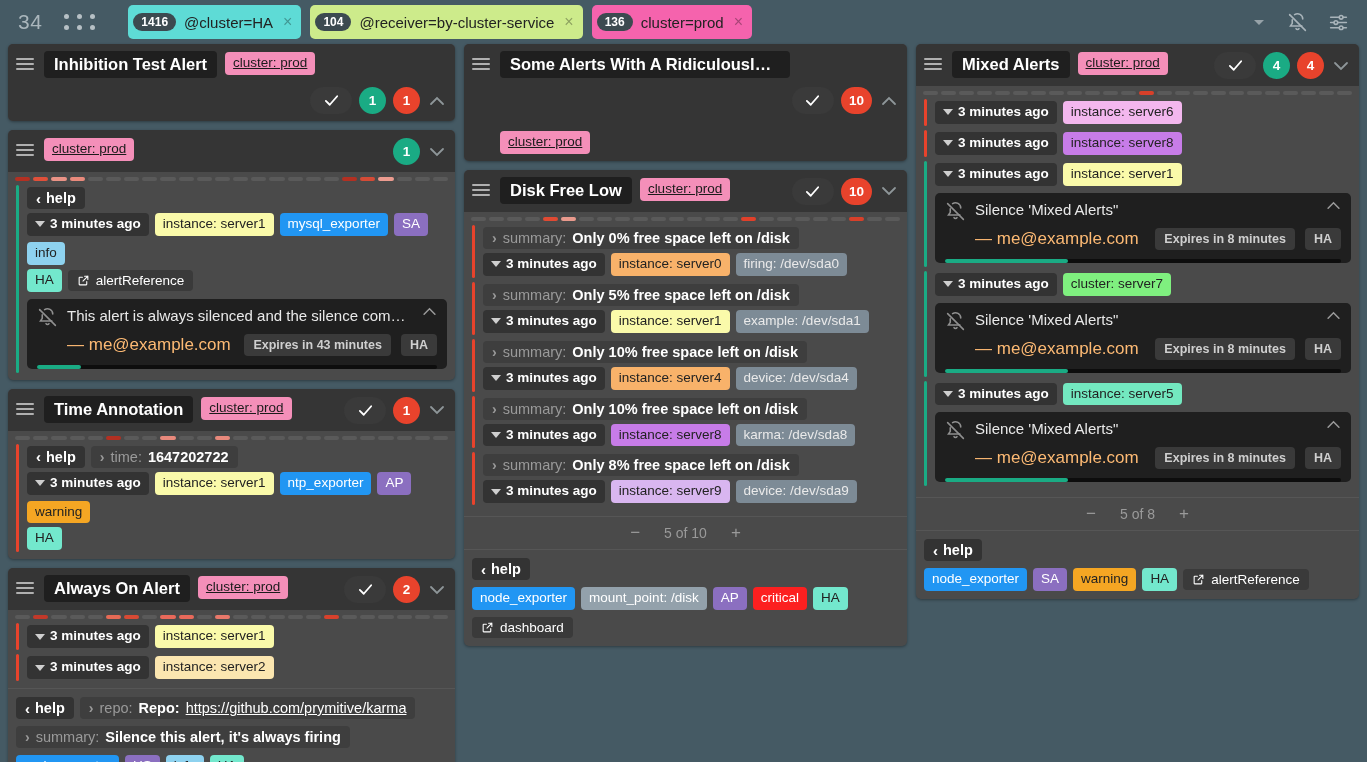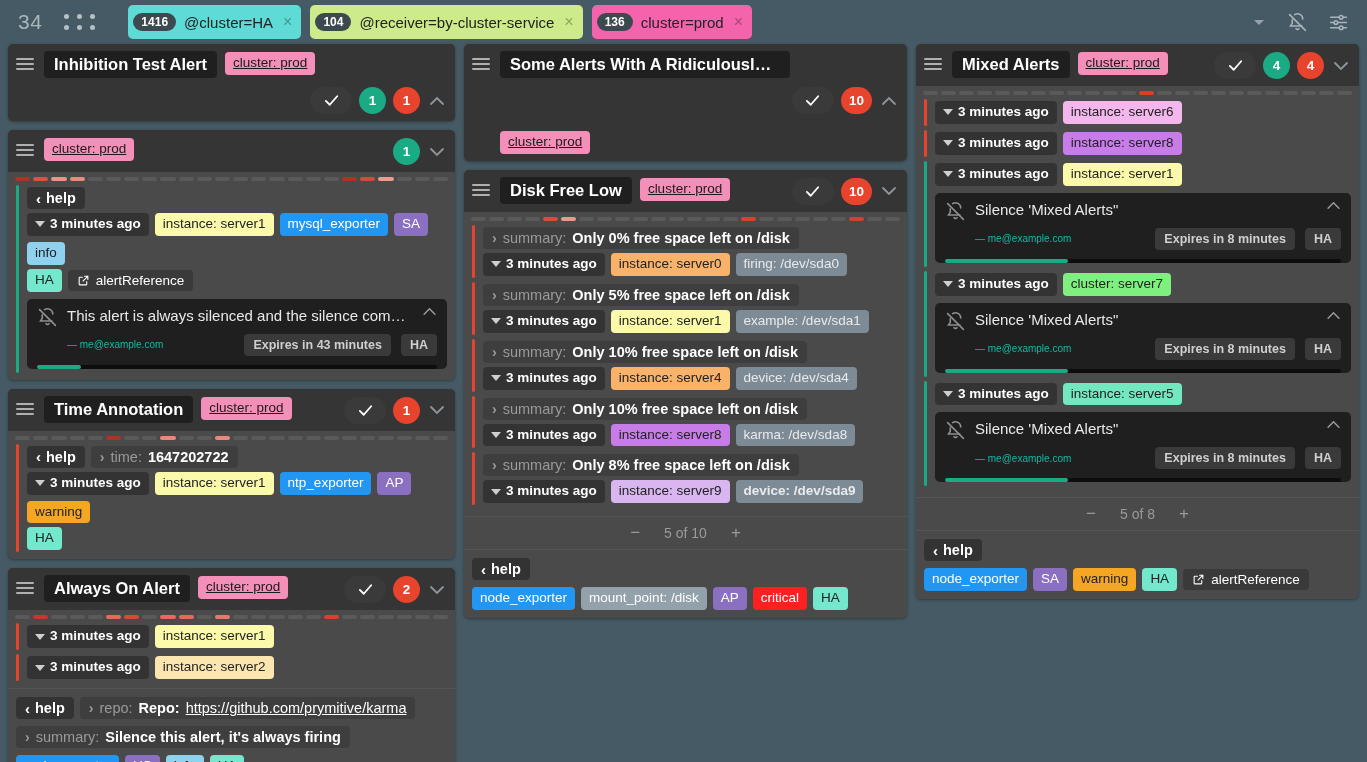--- a/index.html
+++ b/index.html
@@ -246,21 +246,21 @@
     color: #e9e9e9;
     font-size: 15px;
     overflow: hidden;
     white-space: nowrap;
     text-overflow: ellipsis;
   }
   .silence-sub {
     display: flex; align-items: center; gap: 10px;
     margin: 6px 0 0 30px;
   }
-  .silence-author { color: #14b8a6; font-size: 10px; }
+  .silence-author { color: #fdba74; font-size: 17px; }
   .sil-tag {
     background: #3a3a3a; color: #cfcfcf; font-size: 12.5px; font-weight: bold;
     border-radius: 4px; padding: 4px 9px;
   }
   .silence-prog {
     height: 4px; background: #0d0d0d; border-radius: 2px;
     margin: 9px 0 0 0; position: relative;
   }
   .silence-prog > i { position:absolute; left:0; top:0; bottom:0; background:#1aab84; border-radius:2px; display:block; }
   .silence-chev { color: #9a9a9a; font-size: 14px; cursor: pointer; }
@@ -833,21 +833,21 @@
                   <span class="akey">summary:</span>
                   <span class="aval">Only 8% free space left on /disk</span>
                 </span>
               </div>
               <div class="chips">
                 <span class="chip time">
                   <span class="caret-d"></span>
                   <span>3 minutes ago</span>
                 </span>
                 <span class="chip" style="background: rgb(217, 182, 240); color: rgb(34, 34, 34);">instance: server9</span>
-                <span class="chip" style="background: rgb(125, 139, 150); color: rgb(234, 234, 234); font-weight: bold;">device: /dev/sda9</span>
+                <span class="chip" style="background: rgb(125, 139, 150); color: rgb(234, 234, 234);">device: /dev/sda9</span>
               </div>
             </div>
           </div>
         </div>
       <div class="pager">
         <span class="pm">−</span>
         <span>5 of 10</span>
         <span class="pm">+</span>
       </div>
       <div class="gfoot">
@@ -856,20 +856,28 @@
             <span class="caret-l">‹</span>
             <span>help</span>
           </span>
         </div>
         <div class="footrow">
           <span class="chip" style="background:#2196f3;color:#fff;">node_exporter</span>
           <span class="chip" style="background:#93a1ab;color:#fff;">mount_point: /disk</span>
           <span class="chip" style="background:#8b6fc0;color:#fff;">AP</span>
           <span class="chip" style="background:#fc2020;color:#fff;">critical</span>
           <span class="chip" style="background:#73e8cd;color:#222;">HA</span>
+        </div>
+        <div class="footrow">
+          <span class="extlink">
+            <svg width="13" height="13" viewBox="0 0 24 24" fill="none" stroke="#fff" stroke-width="2" stroke-linecap="round">
+                <path d="M14 4h6v6M20 4 L11 13M18 14v5a1 1 0 0 1-1 1H5a1 1 0 0 1-1-1V7a1 1 0 0 1 1-1h5"></path>
+              </svg>
+            <span>dashboard</span>
+          </span>
         </div>
       </div>
     </div>
   </div>
 
   <div class="col right">
     <div class="group">
       <div class="ghead">
         <div class="burger">
             <i></i>

